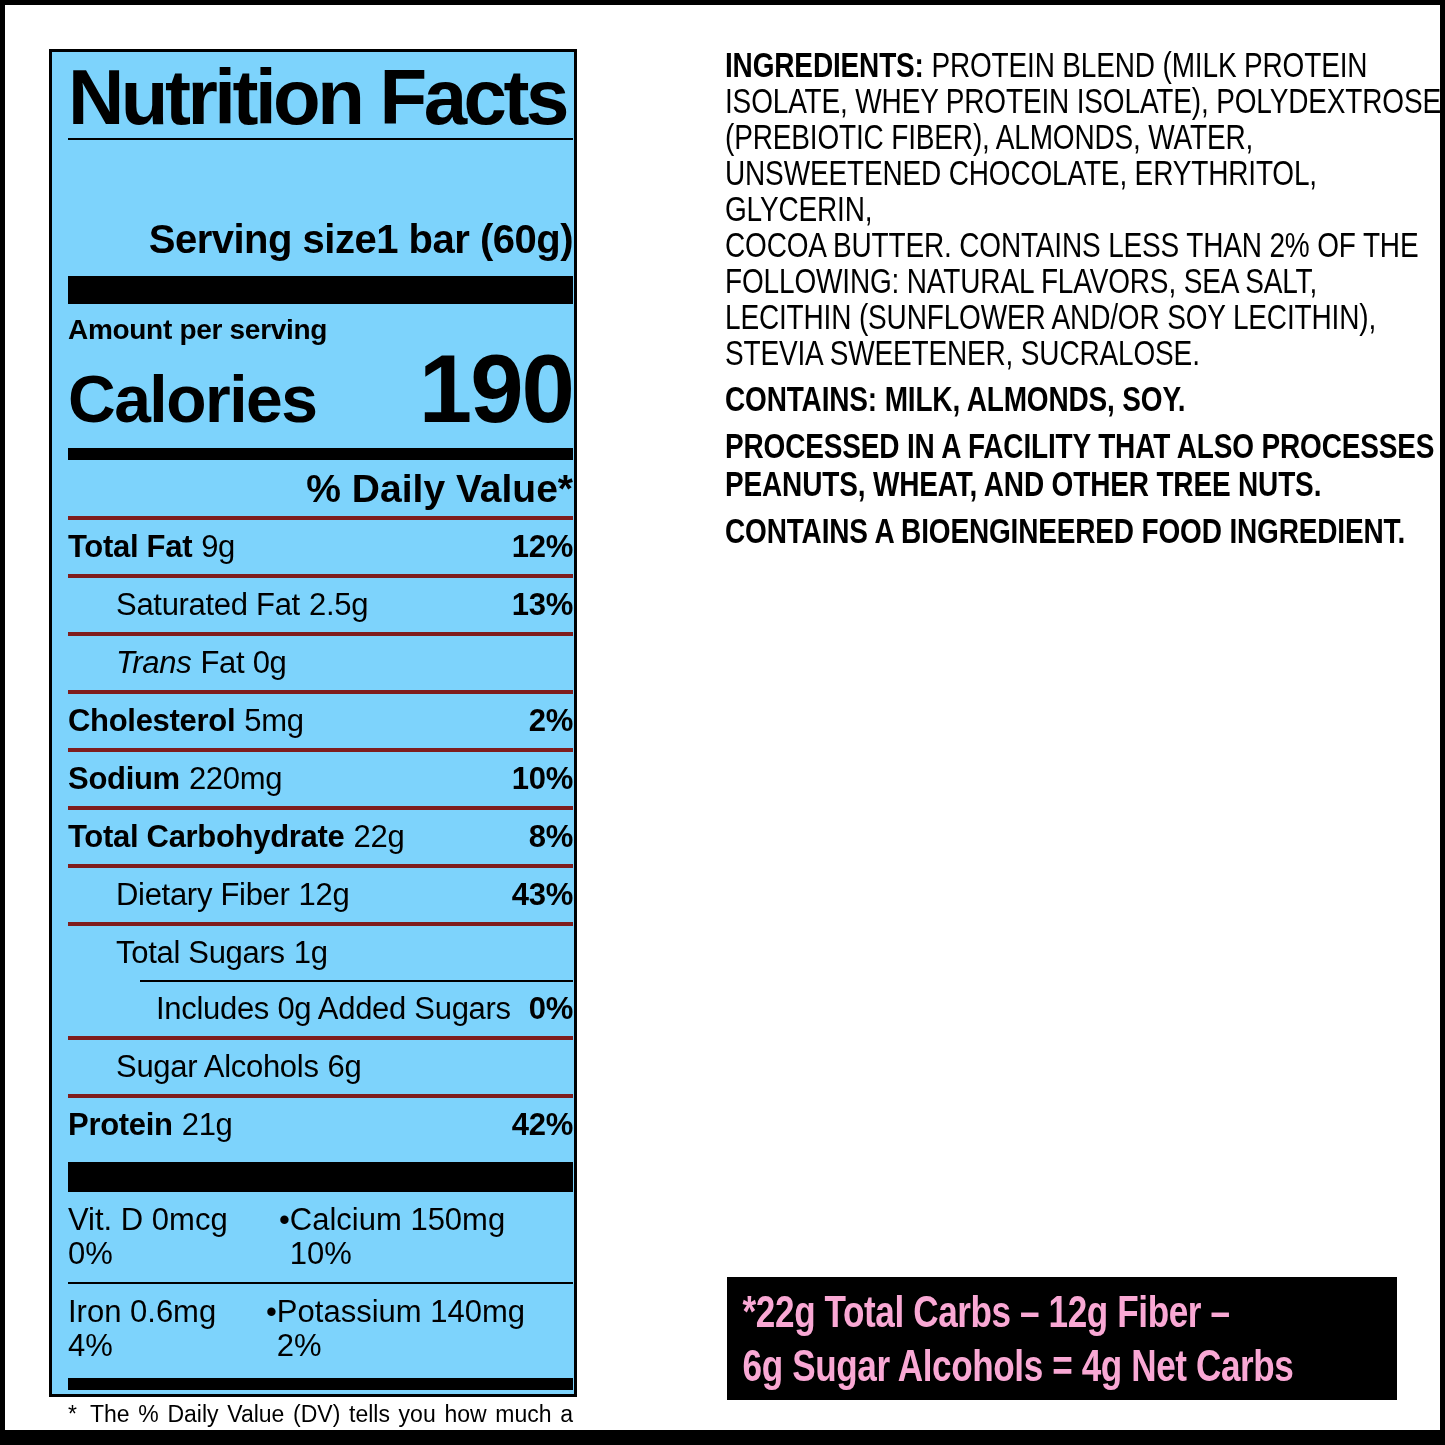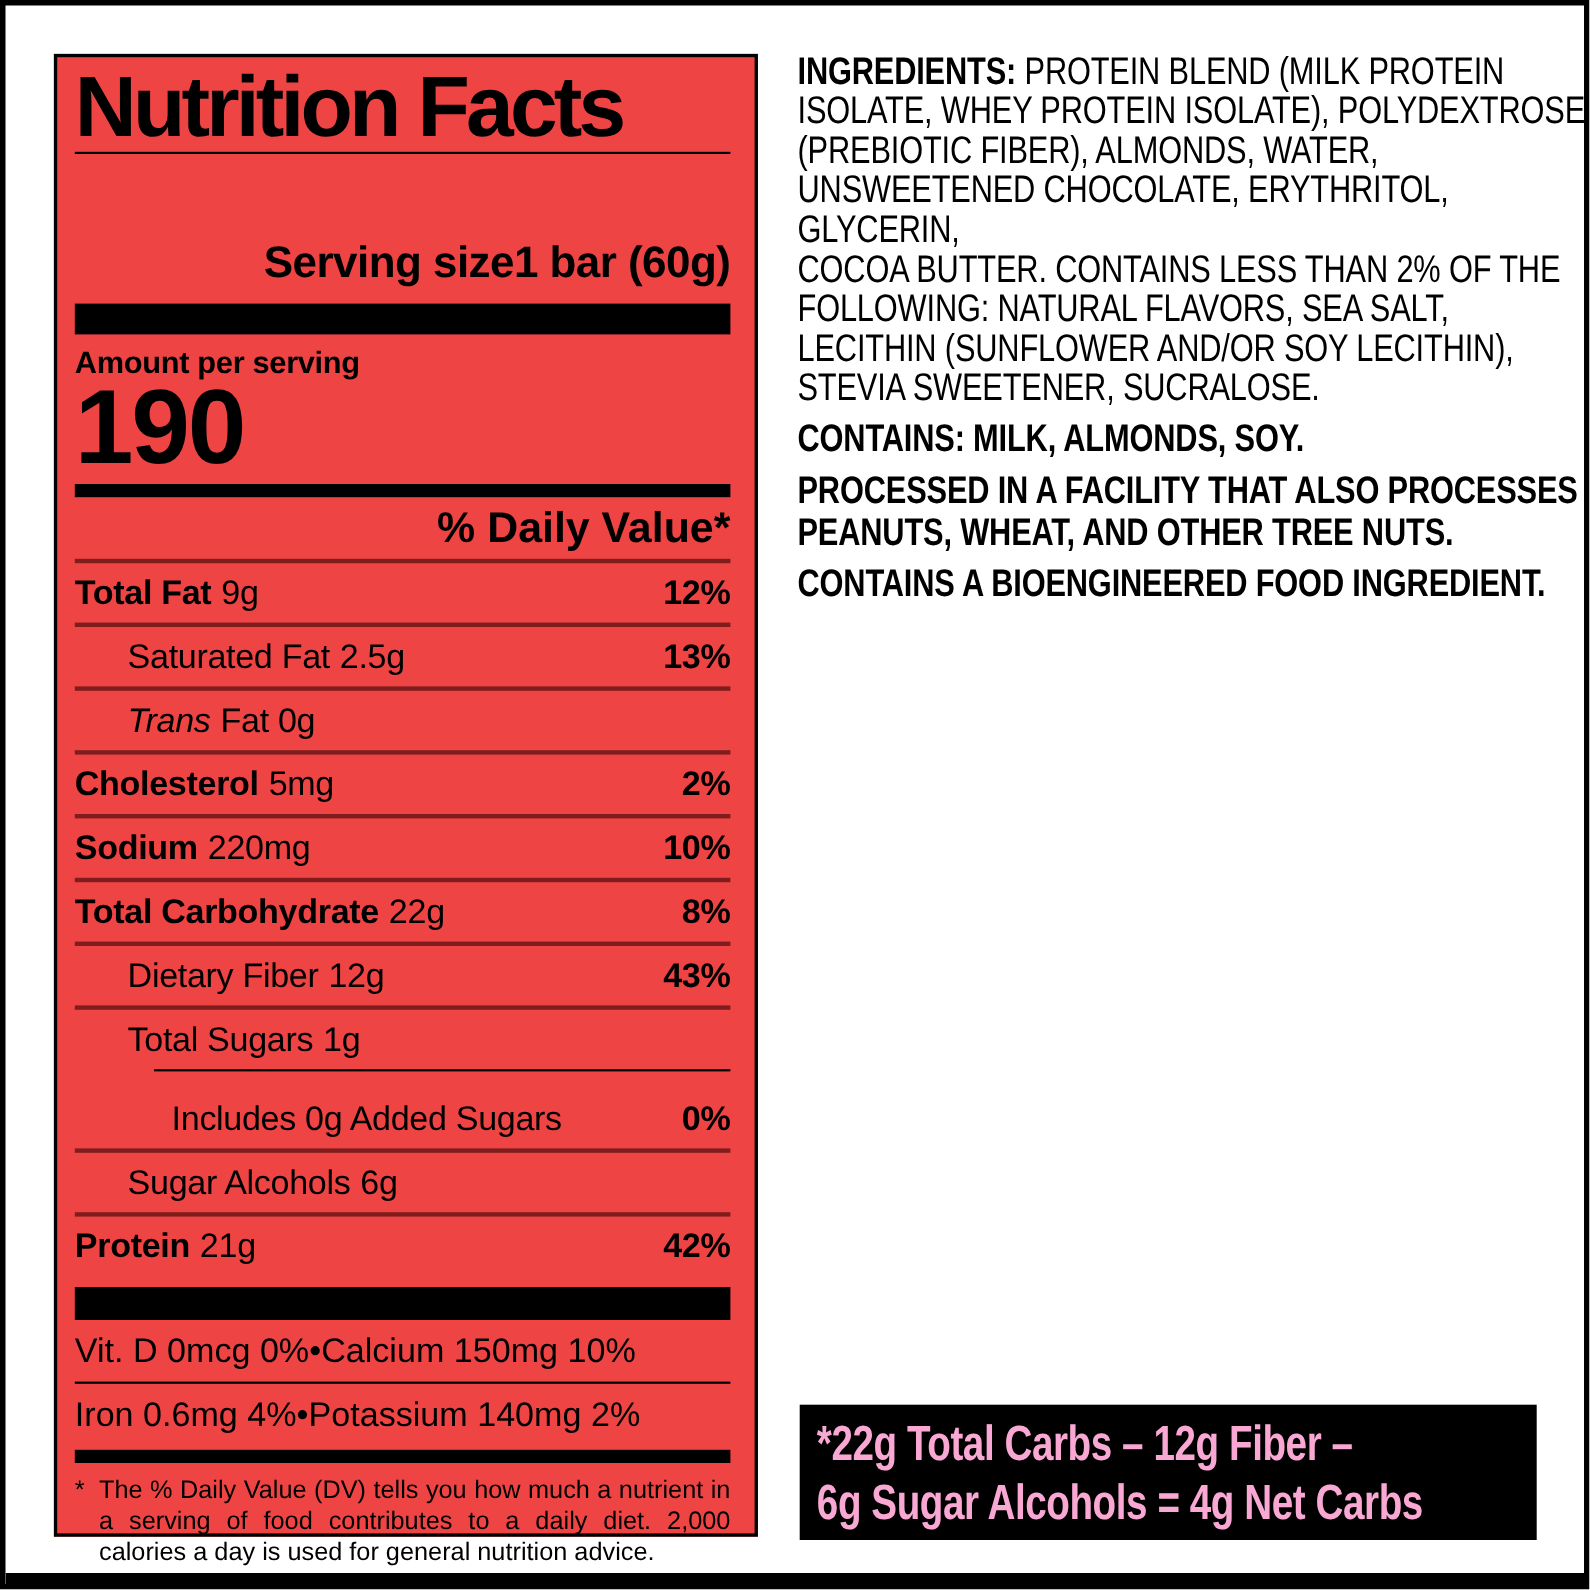--- a/index.html
+++ b/index.html
@@ -5,22 +5,22 @@
   * { margin:0; padding:0; box-sizing:border-box; }
   body { background:#fff; font-family:"Liberation Sans","DejaVu Sans",sans-serif; color:#000; }
   .canvas {
     position:relative; width:1445px; height:1445px; background:#fff;
     border:5px solid #000; overflow:hidden;
   }
   .bottom-strip { position:absolute; left:0; right:0; bottom:0; height:10px; background:#000; }
 
   
   .nf {
-    position:absolute; left:44px; top:44px; width:640px; height:1348px;
-    border:3px solid #000; background:#ef4444; padding:8px 22px 10px 16px;
+    position:absolute; left:44px; top:44px; width:528px; height:1348px;
+    border:3px solid #000; background:#7dd3fc; padding:8px 1px 10px 16px;
   }
   .nf-title { font-weight:bold; font-size:78px; line-height:82px; letter-spacing:-3.5px; margin-top:-4px; }
   .rule { height:2px; background:#000; }
   .gap-top { height:50px; }
   .serving { display:flex; justify-content:flex-end; align-items:baseline;
              font-weight:bold; font-size:40px; line-height:46px; margin-top:26px; letter-spacing:-0.5px; }
   .bar { background:#000; }
   .bar-serving { height:28px; margin:14px 0 10px 0; }
   .amount-per { font-weight:bold; font-size:28px; line-height:32px; letter-spacing:-0.3px; }
   .calories { display:flex; justify-content:space-between; align-items:baseline; margin-top:2px; }
@@ -29,21 +29,21 @@
   .bar-cal { height:12px; margin:10px 0 0 0; }
   .dv-header { text-align:right; font-weight:bold; font-size:39px; line-height:34px; padding:12px 0 10px 0; }
   .row { display:flex; align-items:baseline; font-size:31px; line-height:34px;
          padding:10px 0; border-top:4px solid #7f1d1d; letter-spacing:-0.3px; }
   .row.no-bt { border-top:none; }
   .nm-b { font-weight:bold; }
   .nm-i { font-style:italic; }
   .amt { margin-left:9px; }
   .dv { margin-left:auto; font-weight:bold; }
   .i1 { padding-left:48px; }
-  .i2 { padding-left:88px;margin-top:16px; }
+  .i2 { padding-left:88px; }
   .sep-ind { height:2px; background:#000; margin-left:72px; }
   .bar-protein { height:30px; margin:10px 0 0 0; }
   .vit { display:flex; justify-content:flex-start; align-items:baseline;
          font-size:31px; line-height:34px; padding:11px 0; }
   .vit + .vit { border-top:2px solid #000; }
   .bar-vit { height:12px; margin:4px 0 10px 0; }
   .footnote { display:flex; font-size:23px; line-height:28px; }
   .footnote .mark { width:22px; flex:none; }
   .footnote p { text-align:justify; }
 
@@ -76,20 +76,21 @@
     <div class="serving">
       <span>Serving size</span>
       <span>1 bar (60g)</span>
     </div>
 
     <div class="bar bar-serving"></div>
 
     <div class="amount-per">Amount per serving</div>
 
     <div class="calories">
+      <span class="calories-word">Calories</span>
       <span class="calories-num">190</span>
     </div>
 
     <div class="bar bar-cal"></div>
 
     <div class="dv-header">% Daily Value*</div>
 
     <div class="row">
       <span class="nm-b">Total Fat</span>
         <span class="amt">9g</span>

